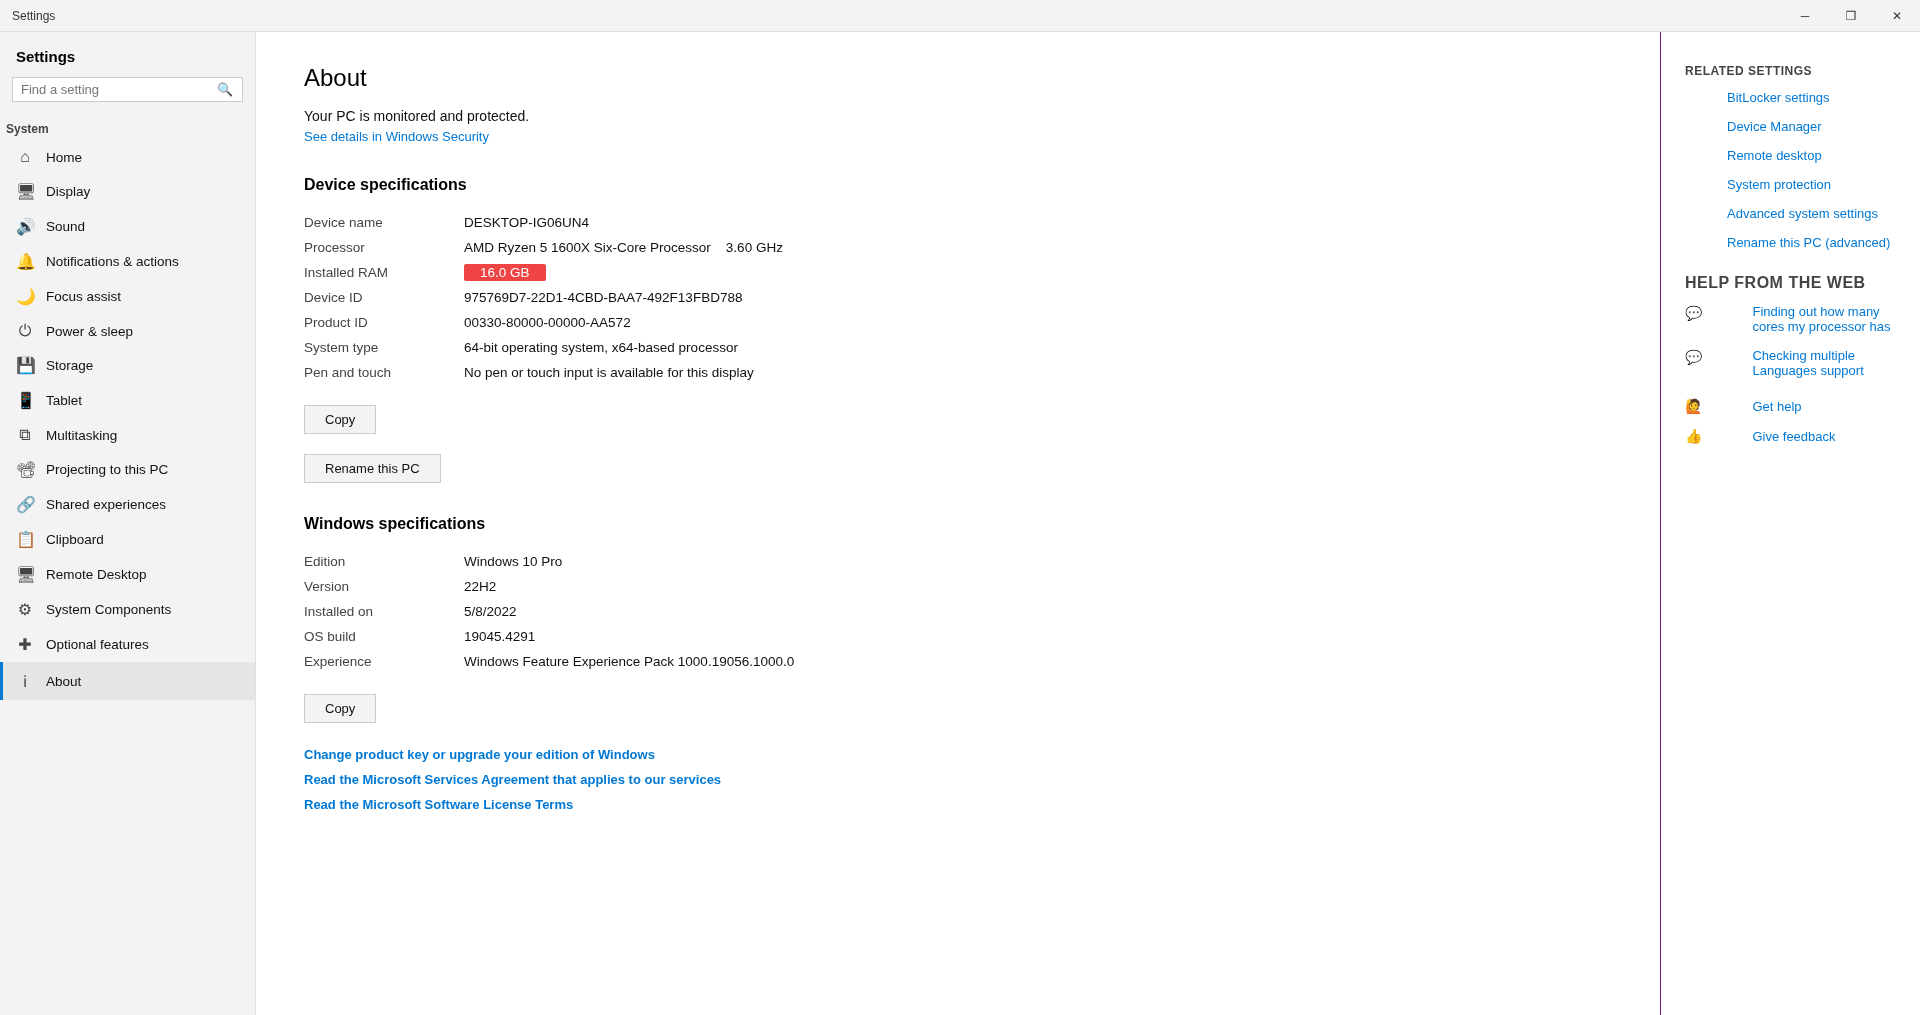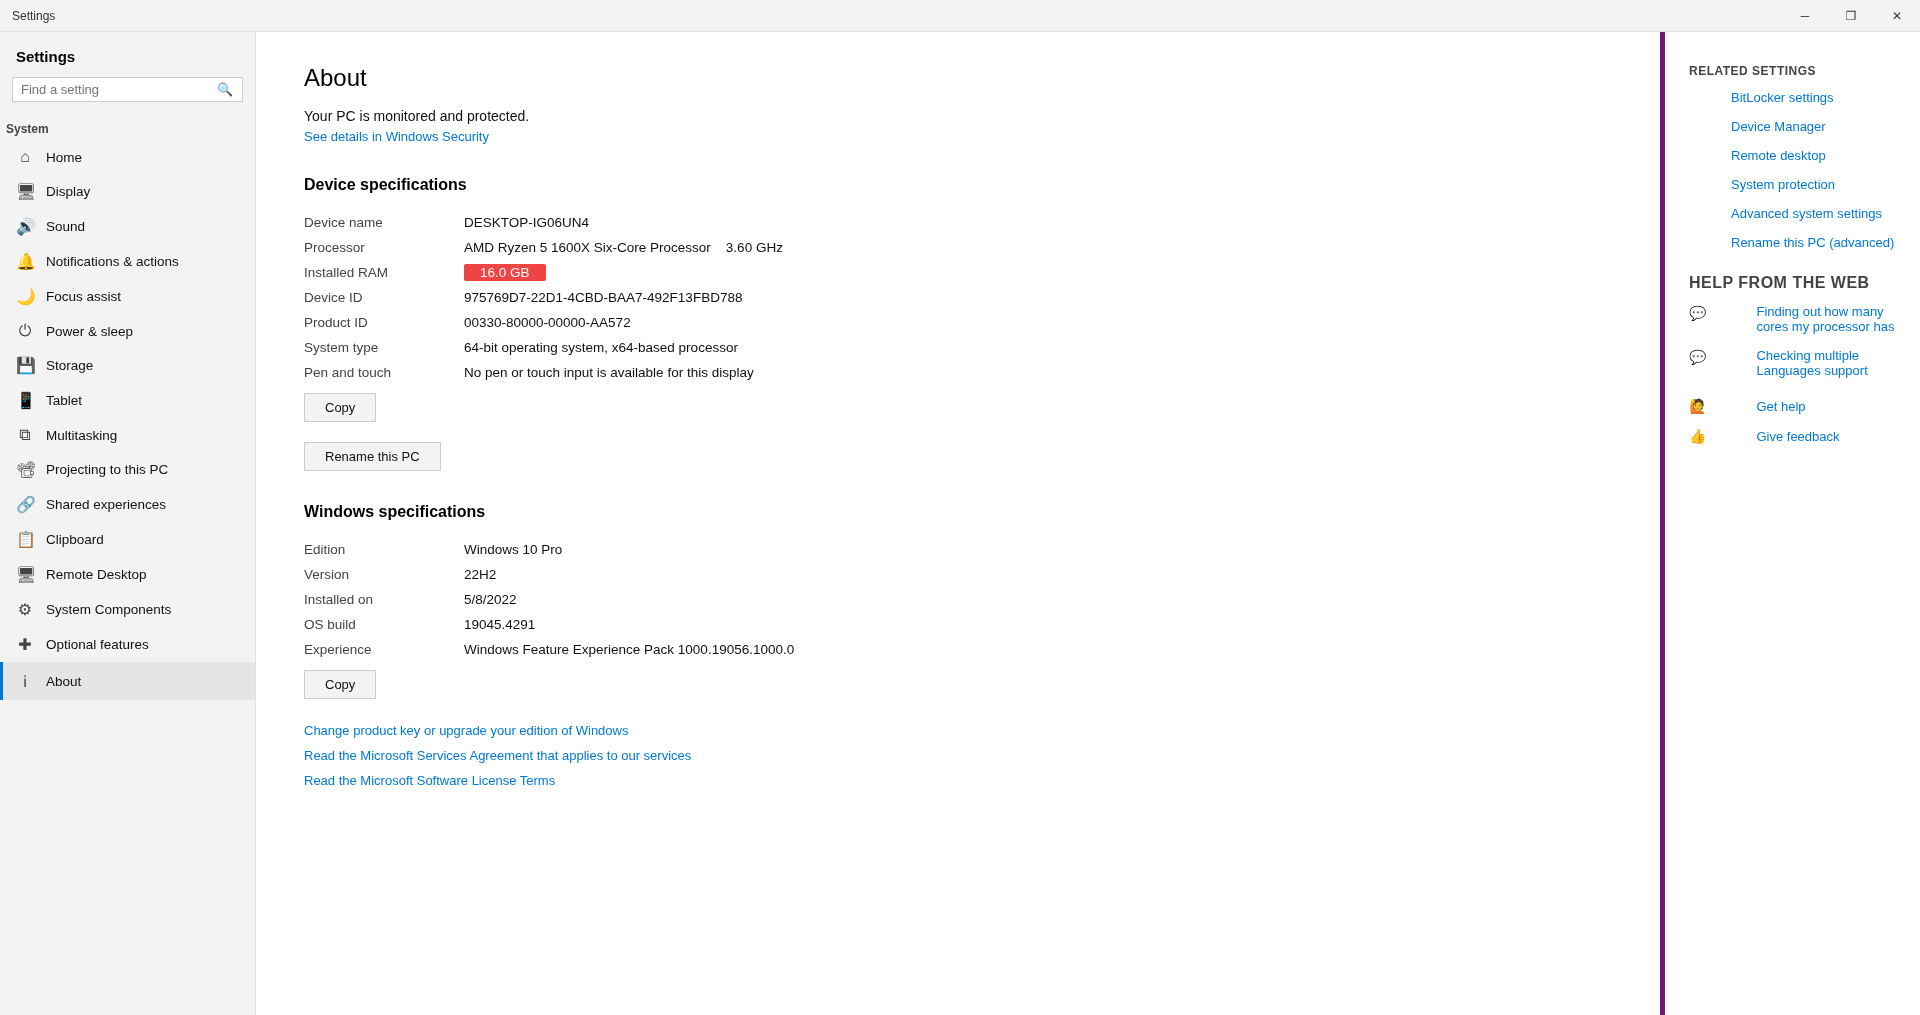--- a/index.html
+++ b/index.html
@@ -119,33 +119,34 @@
       border-radius: 2px;
     }
 
     .btn {
       padding: 6px 20px;
       font-size: 13px;
       border: 1px solid #ccc;
       background: #f3f3f3;
       cursor: pointer;
       color: #111;
+      margin-top: 12px;
       margin-bottom: 4px;
     }
 
     .rename-btn { margin-top: 16px; margin-bottom: 24px; }
 
-    .link-blue { color: #0078d4; font-size: 13px; cursor: pointer; text-decoration: none; display: block; margin-bottom: 10px; }
+    .link-blue { color: #0078d4; font-size: 13px; cursor: pointer; text-decoration: none; display: block; margin-bottom: 10px; font-weight: bold; }
 
     
     .right-panel {
       width: 260px;
       background: white;
       padding: 32px 24px;
-      border-left: 5px solid #701a75;
+      border-left: 1px solid #701a75;
       flex-shrink: 0;
       overflow-y: auto;
     }
     .related-title { font-size: 12px; font-weight: 600; color: #444; margin-bottom: 12px; text-transform: uppercase; letter-spacing: 0.5px; }
     .related-link { color: #0078d4; font-size: 13px; cursor: pointer; display: block; margin-bottom: 14px; text-decoration: none; margin-left: 42px; }
 
     .help-title { font-size: 16px; font-weight: 600; color: #444; margin-top: 24px; margin-bottom: 12px; text-transform: uppercase; letter-spacing: 0.5px; }
     .help-link-row { display: flex; align-items: flex-start; gap: 8px; margin-bottom: 14px; }
     .help-icon { font-size: 14px; color: #444; flex-shrink: 0; margin-top: 1px; }
 

